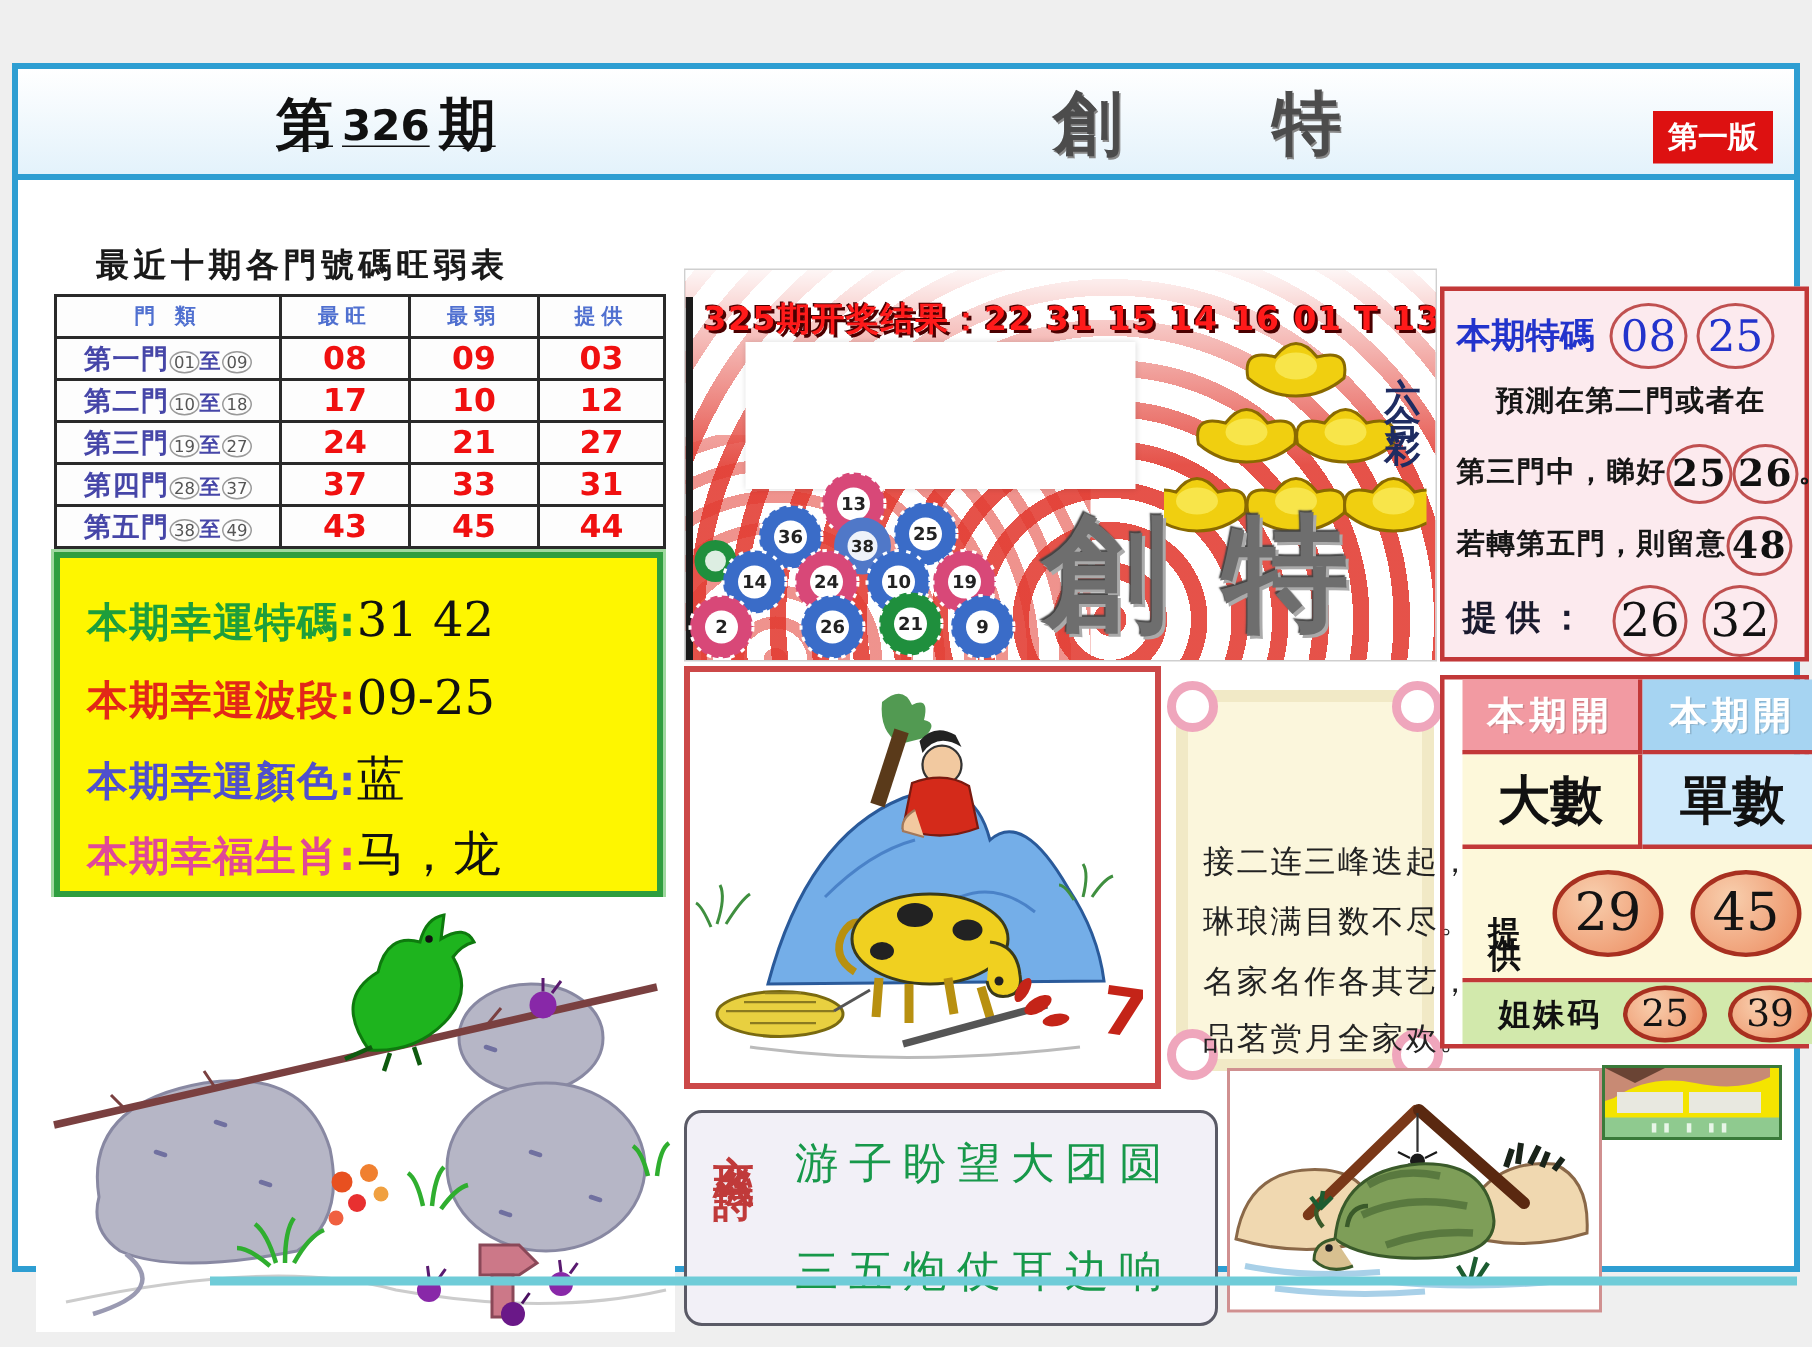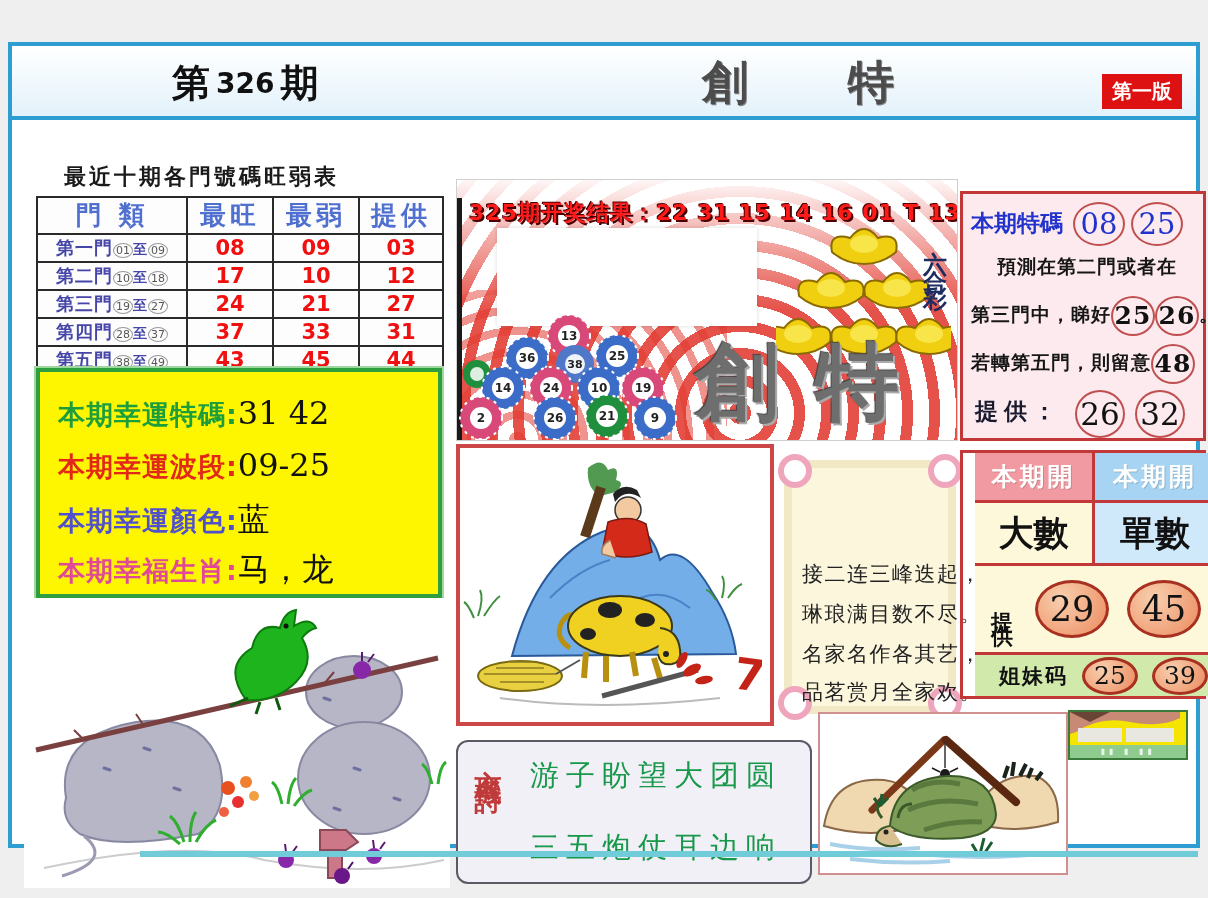--- a/index.html
+++ b/index.html
@@ -3,30 +3,30 @@
 <meta charset="utf-8">
 <style>
   html,body{margin:0;padding:0;background:#efefef;font-family:"DejaVu Sans",sans-serif;}
   #stage{position:relative;width:1208px;height:898px;background:#efefef;overflow:hidden;}
   .abs{position:absolute;}
   
   #frame{left:8px;top:42px;width:1184px;height:798px;border:4px solid #2e9ed2;background:#ffffff;}
   #underline-strip{left:140px;top:851px;width:1058px;height:6px;background:#6fccd8;}
   
   #header-band{left:0;top:0;width:100%;height:70px;background:linear-gradient(#ffffff,#e3f2fb);border-bottom:4px solid #2e9ed2;}
-  #issue-title{left:160px;top:12px;font-weight:bold;color:#111;}
+  #issue-title{left:172px;top:12px;font-weight:bold;color:#111;text-decoration:underline;}
   #issue-title .big{font-size:38px;}
   #issue-title .num{font-size:28px;padding:0 6px;position:relative;top:-3px;}
   #brand-title{left:690px;top:6px;font-size:46px;font-weight:bold;color:#4c4c4c;letter-spacing:42px;font-family:"DejaVu Serif",serif;text-shadow:1px 1px 0 #888;}
   #edition-badge{right:14px;top:28px;background:#dd1111;color:#fff;font-size:20px;font-weight:bold;padding:4px 10px;}
   
   #hot-table-title{left:52px;top:116px;font-size:22px;font-weight:bold;color:#1a1a1a;letter-spacing:3px;}
   table.hot{left:24px;top:150px;border-collapse:collapse;table-layout:fixed;background:#fdfdfd;}
   table.hot td,table.hot th{border:2px solid #2a2a2a;text-align:center;padding:0;height:26px;overflow:hidden;}
-  table.hot th{color:#5070d0;font-size:26px;letter-spacing:4px;}
+  table.hot th{color:#5070d0;font-size:14px;letter-spacing:4px;}
   td.gate{color:#4646a8;font-weight:bold;font-size:18px;letter-spacing:1px;}
   td.rednum{color:#f01010;font-weight:bold;font-size:21px;}
   .rangec{display:inline-block;border:1px solid #999;border-radius:50%;font-size:11px;color:#555;padding:0 2px;letter-spacing:0;font-weight:normal;}
   .zhi{font-size:14px;color:#4646a8;}
   
   #lucky-box{left:24px;top:322px;width:398px;height:222px;background:#fef600;border:4px solid #2f9e3f;box-shadow:0 0 0 2px #9fd89f;}
   .lucky-row{position:absolute;left:18px;white-space:nowrap;}
   .lucky-label{font-size:27px;font-weight:bold;letter-spacing:1px;}
   .lucky-value{font-size:32px;color:#111;font-family:"DejaVu Serif",serif;}
   .c-green{color:#1d9e3c;} .c-red{color:#e22818;} .c-blue{color:#5050cc;text-align:right;} .c-pink{color:#e04898;}

